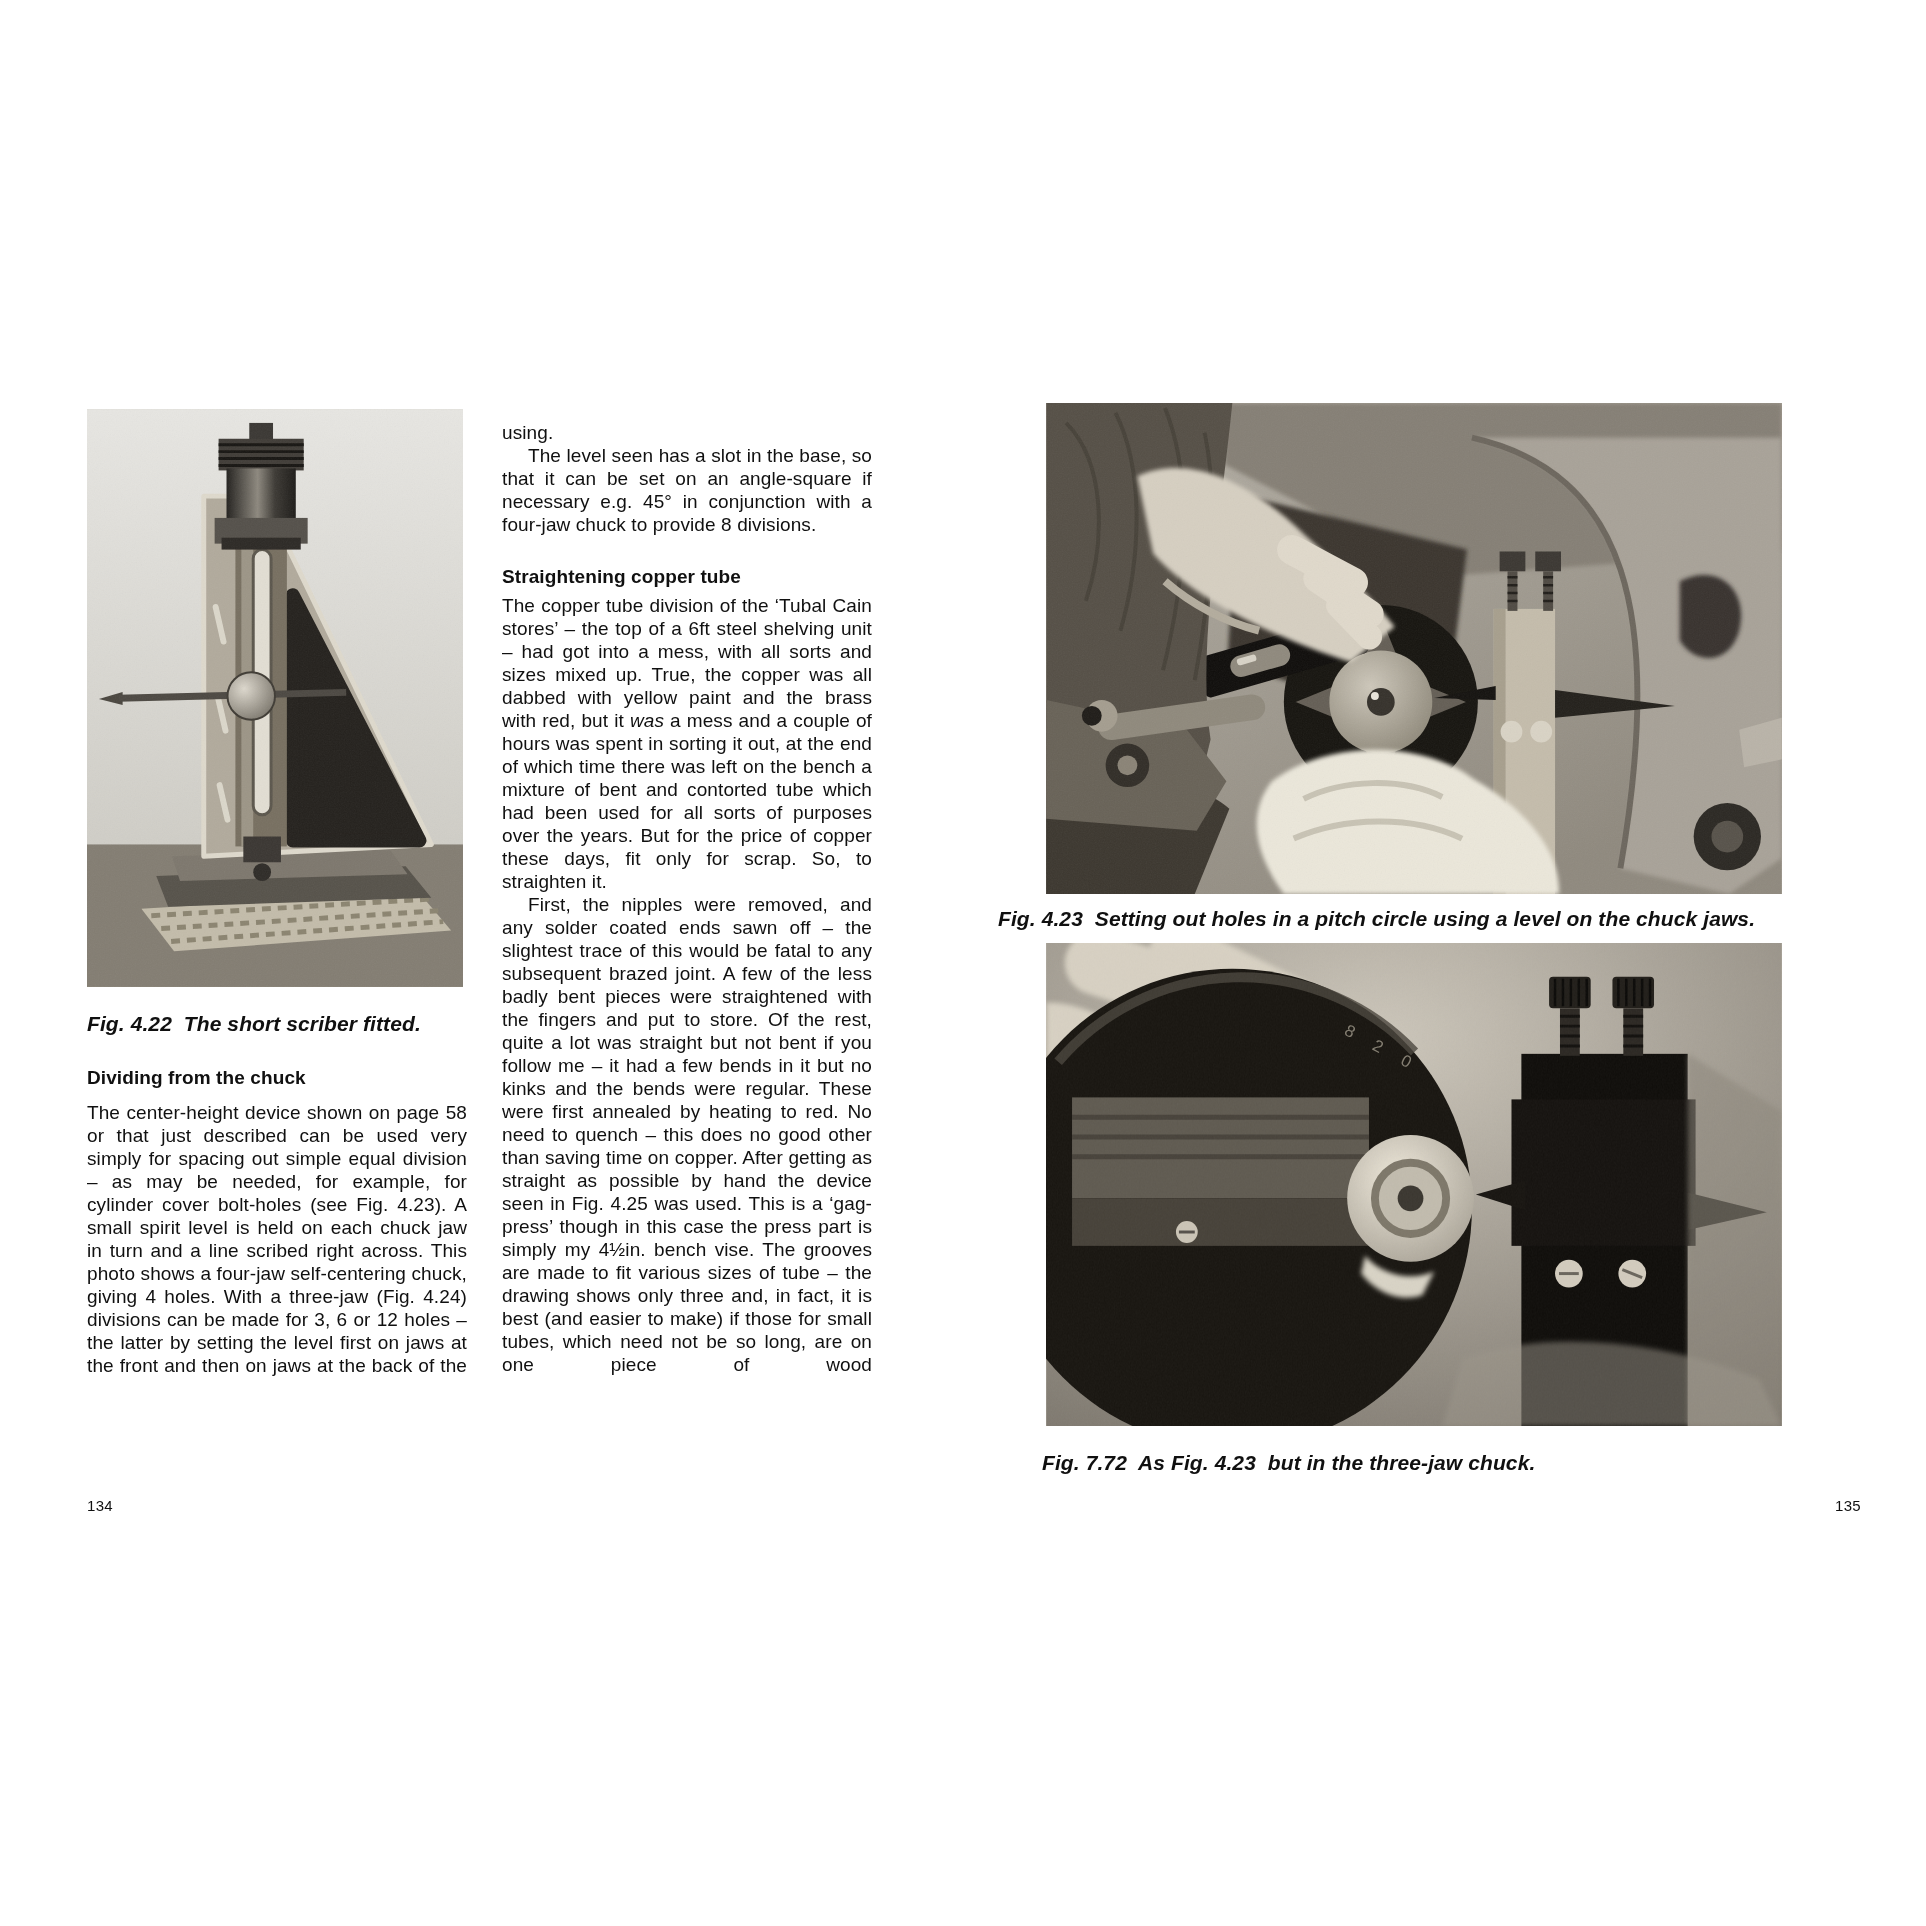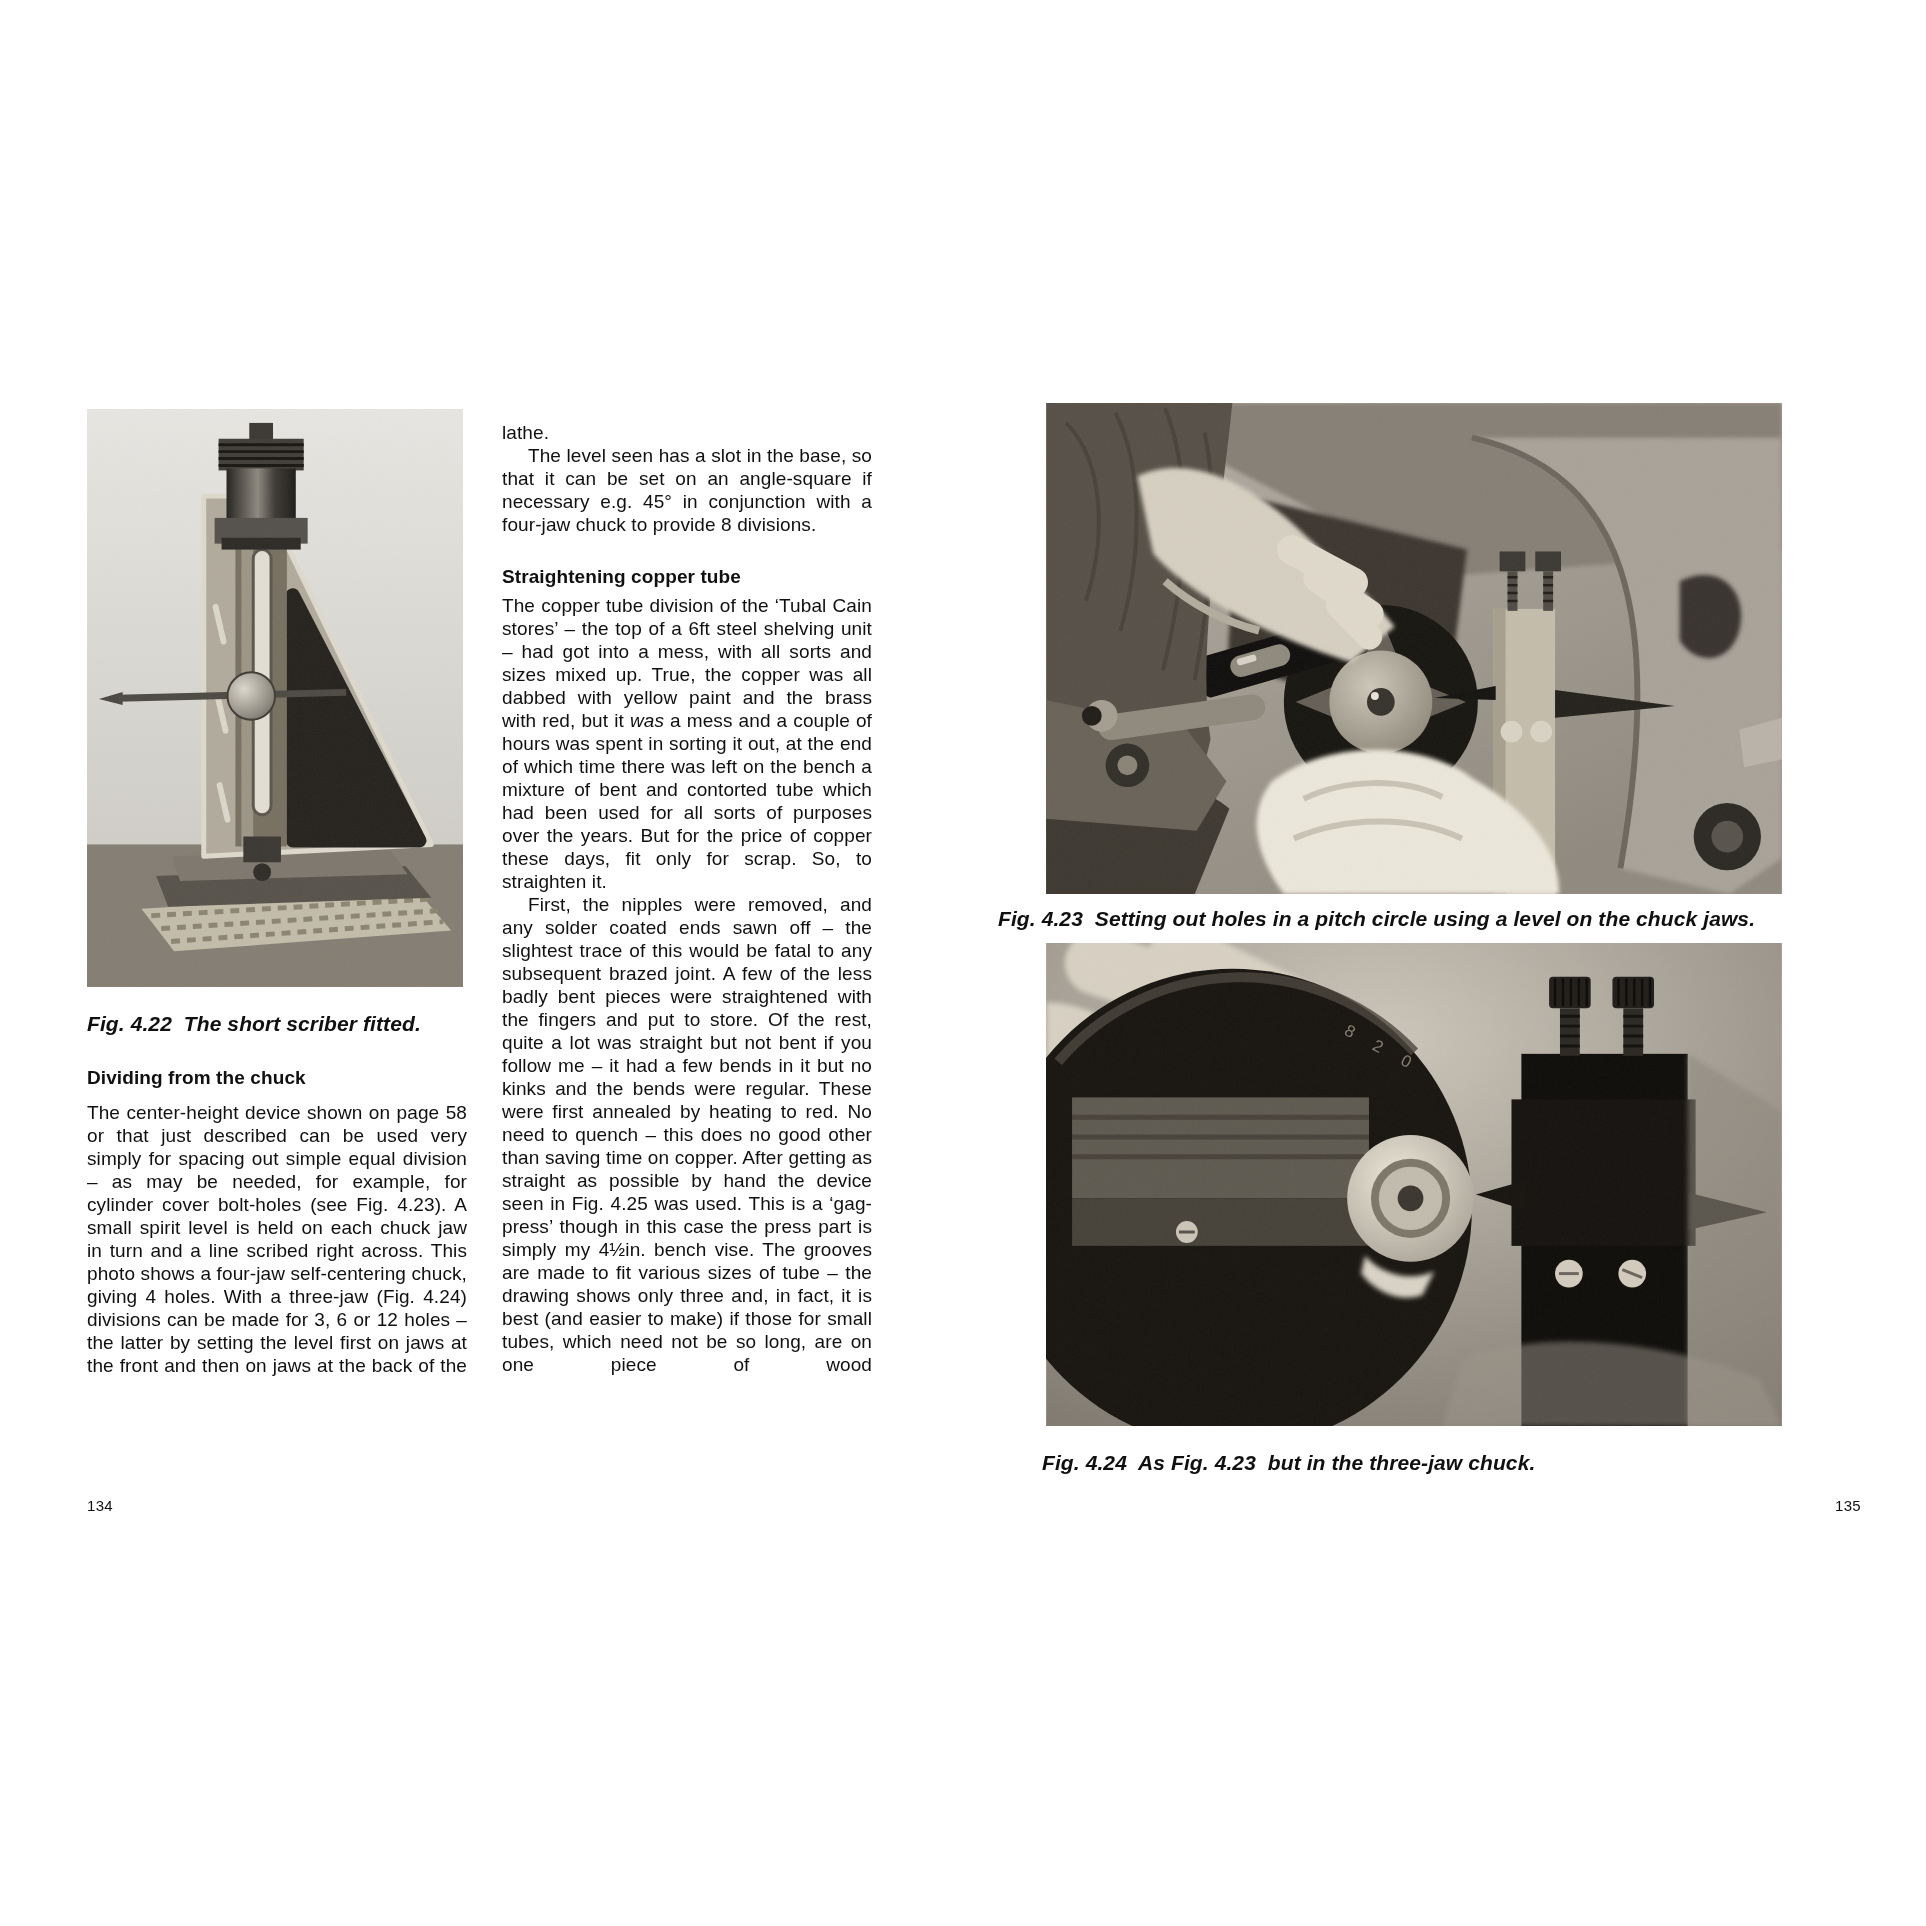--- a/index.html
+++ b/index.html
@@ -83,21 +83,21 @@
 <div class="abs caption" style="left:87px;top:1012px;width:396px;">Fig. 4.22  The short scriber fitted.</div>
 
 <div class="abs body-text" style="left:87px;top:1047px;width:380px;">
   <p class="heading" style="margin-top:19px;">Dividing from the chuck</p>
   <p class="cont" style="margin-top:12px;">The center-height device shown on page 58 or that just described can be used very simply for spacing out simple equal division – as may be needed, for example, for cylinder cover bolt-holes (see Fig. 4.23). A small spirit level is held on each chuck jaw in turn and a line scribed right across. This photo shows a four-jaw self-centering chuck, giving 4 holes. With a three-jaw (Fig. 4.24) divisions can be made for 3, 6 or 12 holes – the latter by setting the level first on jaws at the front and then on jaws at the back of the</p>
 </div>
 
 <div class="abs pagenum" style="left:87px;top:1497px;">134</div>
 
 <div class="abs body-text" style="left:502px;top:421px;width:370px;">
-  <p>lathe.</p>
+  <p>using.</p>
   <p class="indent">The level seen has a slot in the base, so that it can be set on an angle-square if necessary e.g. 45° in conjunction with a four-jaw chuck to provide 8 divisions.</p>
   <p class="heading" style="margin-top:29px;">Straightening copper tube</p>
   <p style="margin-top:6px;"><span>The copper tube division of the ‘Tubal Cain stores’ – the top of a 6ft steel shelving unit – had got into a mess, with all sorts and sizes mixed up. True, the copper was all dabbed with yellow paint and the brass with red, but it </span><span class="em-inline">was</span><span> a mess and a couple of hours was spent in sorting it out, at the end of which time there was left on the bench a mixture of bent and contorted tube which had been used for all sorts of purposes over the years. But for the price of copper these days, fit only for scrap. So, to straighten it.</span></p>
   <p class="indent cont">First, the nipples were removed, and any solder coated ends sawn off – the slightest trace of this would be fatal to any subsequent brazed joint. A few of the less badly bent pieces were straightened with the fingers and put to store. Of the rest, quite a lot was straight but not bent if you follow me – it had a few bends in it but no kinks and the bends were regular. These were first annealed by heating to red. No need to quench – this does no good other than saving time on copper. After getting as straight as possible by hand the device seen in Fig. 4.25 was used. This is a ‘gag-press’ though in this case the press part is simply my 4½in. bench vise. The grooves are made to fit various sizes of tube – the drawing shows only three and, in fact, it is best (and easier to make) if those for small tubes, which need not be so long, are on one piece of wood</p>
 </div>
 
 <svg class="abs photo" style="left:1046px;top:403px;" width="736" height="491" viewBox="0 0 743 496">
   <defs>
     <linearGradient id="bg2" x1="0" y1="0" x2="0.6" y2="1">
       <stop offset="0" stop-color="#b4afa5"></stop>
@@ -248,16 +248,16 @@
   <path d="M582,330 l20,8" stroke="#6a655c" stroke-width="3"></path>
 
   <polygon points="434,254 484,240 484,270" fill="#16130f"></polygon>
   <polygon points="648,252 728,272 648,290" fill="#1d1a15"></polygon>
 
   <path d="M648,112 L743,170 L743,488 L648,488 Z" fill="#8d877c" opacity="0.55" filter="url(#softC)"></path>
   <path d="M420,420 C500,390 620,400 720,440 L743,488 L400,488 Z" fill="#9b958a" opacity="0.5" filter="url(#softC)"></path>
   <rect width="743" height="488" filter="url(#grainC)" opacity="0.07"></rect>
 </svg>
 
-<div class="abs caption" style="left:1042px;top:1451px;width:733px;">Fig. 4.24  As Fig. 4.23  but in the three-jaw chuck.</div>
+<div class="abs caption" style="left:1042px;top:1451px;width:733px;">Fig. 7.72  As Fig. 4.23  but in the three-jaw chuck.</div>
 
 <div class="abs pagenum" style="left:1683px;top:1497px;width:178px;text-align:right;">135</div>
 
 
 </body></html>

